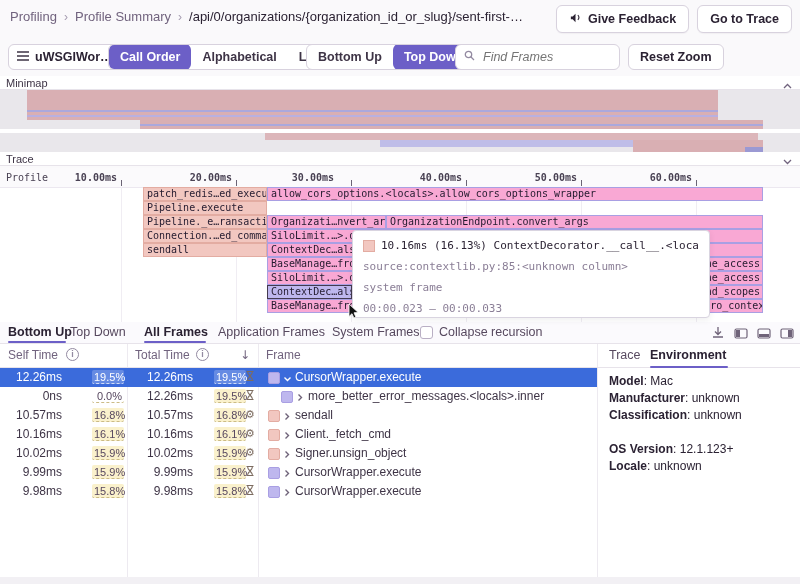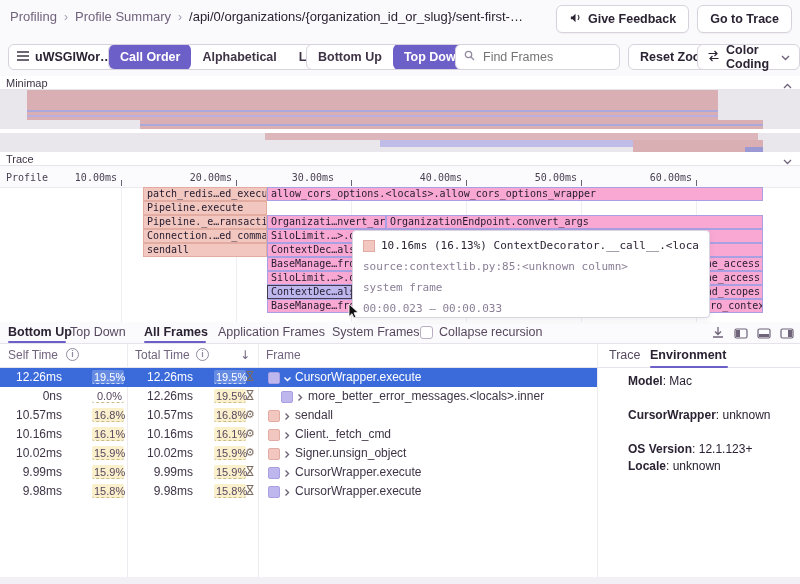--- a/index.html
+++ b/index.html
@@ -13,35 +13,35 @@
   .top-actions{position:absolute;right:8px;top:5px;display:flex;gap:8px;}
   .btn{display:inline-flex;align-items:center;gap:6px;height:26px;padding:0 12px;background:#fff;border:1px solid #D8D2DE;border-radius:6px;font-size:12.5px;font-weight:700;color:#2B2233;box-shadow:0 1px 1px rgba(43,34,51,.04);cursor:default;}
   
   .toolbar{position:absolute;left:0;top:42px;width:800px;height:32px;}
   .tool{position:absolute;top:2px;height:26px;box-sizing:border-box;background:#fff;border:1px solid #D8D2DE;border-radius:6px;display:flex;align-items:center;font-size:12.5px;}
   .seg{padding:0;overflow:hidden;}
   .seg-btn{height:26px;display:flex;align-items:center;padding:0 11px;font-weight:600;color:#3E3446;border-radius:6px;}
   .seg-btn.active{background:#6C5FC7;color:#fff;}
   .thread{left:8px;padding:0 8px;gap:6px;font-weight:700;}
   .search{left:455px;width:165px;padding:0 8px;gap:6px;color:#938AA1;}
-  .search input{border:none;outline:none;flex:1;font-size:12.5px;color:#0f766e;background:transparent;font-family:"Liberation Sans",sans-serif;}
+  .search input{border:none;outline:none;flex:1;font-size:12.5px;color:#0f766e;background:transparent;font-family:"Liberation Sans",sans-serif;font-style:italic;}
   .info-circle{display:inline-block;box-sizing:border-box;width:13px;height:13px;border:1px solid #938AA1;border-radius:50%;color:#938AA1;font-size:9px;line-height:11px;text-align:center;font-weight:700;}
   .reset{left:628px;padding:0 11px;font-weight:700;}
   .ccoding{left:697px;padding:0 9px;gap:6px;font-weight:700;}
   
   .sec-head{position:absolute;left:0;width:800px;height:14px;background:#FFFFFF;border-bottom:1px solid #E7E3EA;font-size:11px;color:#3E3446;line-height:14px;padding-left:6px;box-sizing:border-box;}
   .sec-chev{position:absolute;right:8px;top:2px;}
   
   .mm-content{position:absolute;left:0;top:90px;width:800px;height:62px;background:#E9E7EB;overflow:hidden;}
   .mm-rect{position:absolute;}
   
   .trace-bg{position:absolute;left:0;top:168px;width:800px;height:154px;background:#fff;}
   .axis{position:absolute;left:0;top:168px;width:800px;height:19px;background:#FBFAFC;border-bottom:1px solid #ECE8F0;font-family:"DejaVu Sans Mono",monospace;font-size:10px;color:#4A4254;}
   .axis-profile{position:absolute;left:6px;top:4px;}
-  .tick-label{position:absolute;top:4px;width:46px;text-align:right;}
+  .tick-label{position:absolute;top:4px;width:46px;text-align:right;font-weight:bold;}
   .tick-mark{position:absolute;top:12px;width:1px;height:6px;background:#6b6375;}
   .flame{position:absolute;left:0;top:187px;width:800px;height:135px;overflow:hidden;}
   .gl{position:absolute;top:0;height:135px;width:1px;background:#F0EDF3;}
   .frame{position:absolute;height:14px;box-sizing:border-box;border:1px solid;font-family:"DejaVu Sans Mono",monospace;font-size:10px;line-height:12px;padding:0 2px 0 3px;overflow:hidden;white-space:nowrap;color:#231A2E;}
   .frame.k{background:#F2C7C0;border-color:#E3ACA2;}
   .frame.p{background:#f9a8d4;border-color:#A99FE3;}
   .frame.hl{background:#BEB7EE;border:1.5px solid #433A4F;}
   .frame.ar{text-align:right;}
   
   .tooltip{position:absolute;left:352px;top:230px;width:358px;height:88px;background:#fff;border:1px solid #D9D4E0;border-radius:4px;box-shadow:0 2px 6px rgba(43,34,51,.08);z-index:6;font-family:"DejaVu Sans Mono",monospace;font-size:11px;box-sizing:border-box;padding:8px 10px;}
@@ -69,21 +69,21 @@
   .ticon{position:absolute;left:245px;top:2px;width:12px;height:14px;font-family:"DejaVu Sans",sans-serif;font-size:11px;line-height:14px;color:#7D6C60;}
   .sq{position:absolute;top:4px;width:10px;height:10px;border-radius:2px;}
   .sq.p{background:#BEB7EE;border:1px solid #A99FE3;}
   .sq.k{background:#F2C7C0;border:1px solid #E3ACA2;}
   .fname{position:absolute;top:2px;white-space:nowrap;}
   .chev{position:absolute;top:4px;}
   
   .dtab{position:absolute;top:348px;font-size:12.5px;color:#57495F;}
   .dtab.active{color:#2B2233;font-weight:700;}
   .dfield{position:absolute;left:609px;width:185px;font-size:12px;color:#2B2233;white-space:nowrap;}
-  .dfield b{font-weight:700;margin-left:19px;}
+  .dfield b{font-weight:700;}
   .bottom-strip{position:absolute;left:0;top:577px;width:800px;height:7px;background:#F2F0F4;}
   .cursor{position:absolute;z-index:9;}
 </style>
 </head>
 <body>
 
 <div class="app">
 
   <div class="topbar">
     <div class="crumbs">
@@ -129,29 +129,20 @@
     <div class="tool search">
       <span><svg width="11" height="11" viewBox="0 0 11 11">
             <circle cx="4.5" cy="4.5" r="3.2" fill="none" stroke="#938AA1" stroke-width="1.3"></circle>
             <path d="M7 7l3 3" stroke="#938AA1" stroke-width="1.3"></path>
           </svg></span>
       <input readonly="" placeholder="Find Frames" style="">
       <span class="info-circle">i</span>
     </div>
     <div class="tool reset">
       <span>Reset Zoom</span>
-    </div>
-    <div class="tool ccoding">
-      <span><svg width="13" height="12" viewBox="0 0 13 12">
-            <path d="M1.5 3.5h8M7.5 1l2.5 2.5L7.5 6M11.5 8.5h-8M5.5 6L3 8.5 5.5 11" fill="none" stroke="#2B2233" stroke-width="1.2"></path>
-          </svg></span>
-      <span>Color Coding</span>
-      <span><svg width="9" height="6" viewBox="0 0 9 6">
-            <path d="M1 1l3.5 3.5L8 1" fill="none" stroke="#71637E" stroke-width="1.4"></path>
-          </svg></span>
     </div>
   </div>
 
   <div class="sec-head" style="top:76px">
     <span>Minimap</span>
     <span class="sec-chev"><svg width="9" height="6" viewBox="0 0 9 6">
           <path d="M1 5l3.5-3.5L8 5" fill="none" stroke="#71637E" stroke-width="1.3"></path>
         </svg></span>
   </div>
   <div class="mm-content" id="minimap-content">
@@ -369,18 +360,19 @@
             <path d="M2.5 1.5L5.5 4.5L2.5 7.5" fill="none" stroke="#6F6379" stroke-width="1.4"></path>
           </svg></span>
         <span class="fname" style="left:295px">CursorWrapper.execute</span>
       </div>
     </div>
 
   <span class="dtab" style="left:609px">Trace</span>
   <span class="dtab active" style="left:650px">Environment</span>
   <span class="tab-underline" style="left:650px;width:78px;top:366px"></span>
   <div class="dfield" style="top:374px"><b>Model</b>: <span>Mac</span></div>
-  <div class="dfield" style="top:408px"><b>CursorWrapper</b>: <span>unknown</span></div>
+  <div class="dfield" style="top:391px"><b>Manufacturer</b>: <span>unknown</span></div>
+  <div class="dfield" style="top:408px"><b>Classification</b>: <span>unknown</span></div>
   <div class="dfield" style="top:442px"><b>OS Version</b>: <span>12.1.123+</span></div>
   <div class="dfield" style="top:459px"><b>Locale</b>: <span>unknown</span></div>
 
   <div class="bottom-strip"></div>
 </div>
 
 </body></html>

